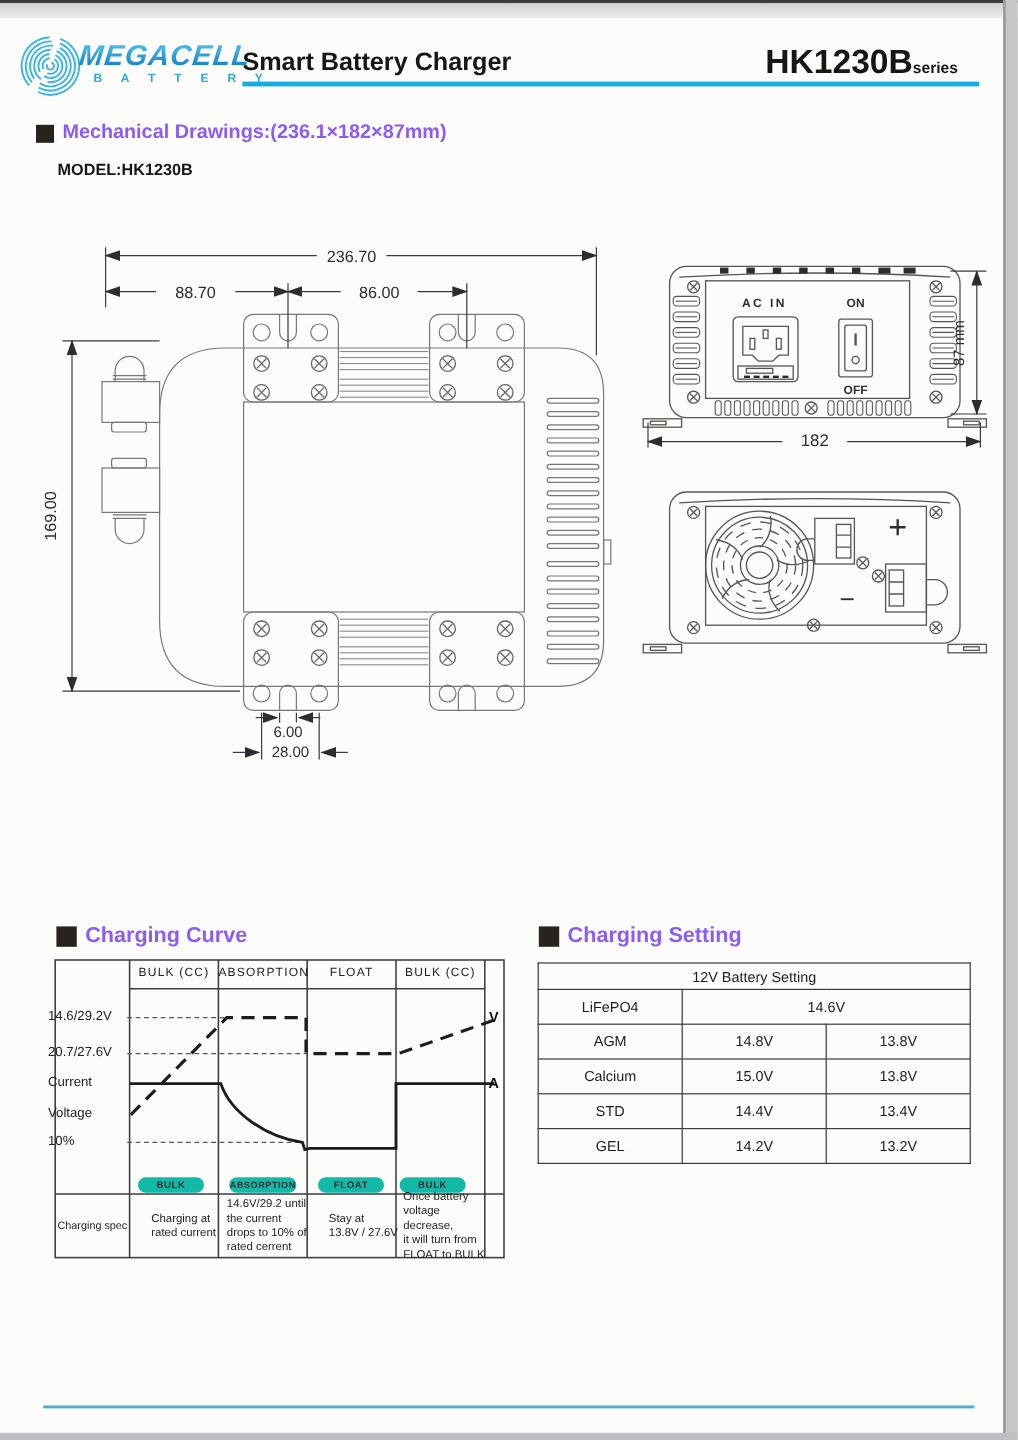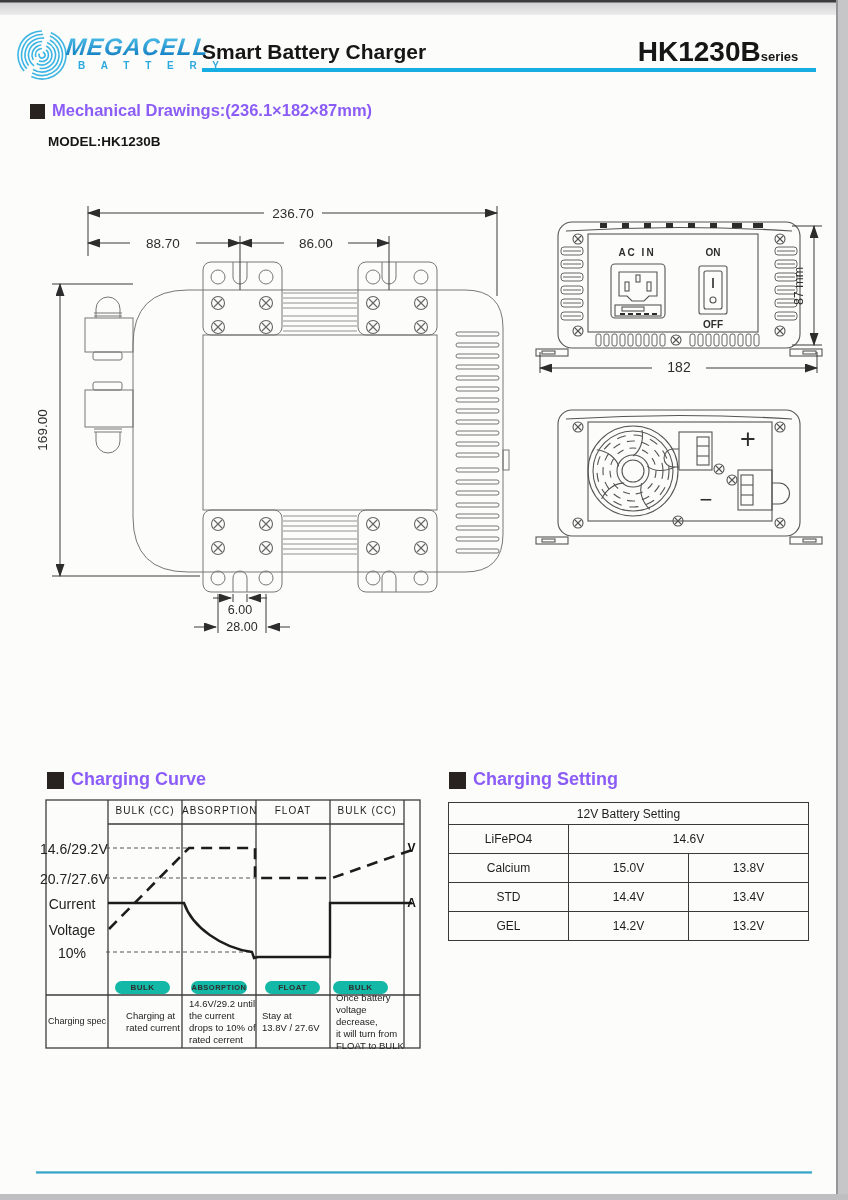--- a/index.html
+++ b/index.html
@@ -19,21 +19,21 @@
   .model-suffix{font-size:13px;font-weight:bold;}
   .header-rule{left:202px;top:68px;width:614px;height:4px;background:#16ade2;}
   
   .sec-square{width:15px;height:15px;background:#28231f;}
   .sec-title{font-weight:bold;color:#8b5cf6;}
   .mech-title{left:52px;top:101px;font-size:16.5px;}
   .model-label{left:48px;top:134px;font-size:13.5px;font-weight:bold;color:#161616;}
   .sub-title{font-size:18px;}
   
   .ph{height:16px;font-size:10px;letter-spacing:1px;color:#222;text-align:center;}
-  .ylab{width:64px;text-align:center;font-size:14px;color:#222;}
+  .ylab{width:64px;text-align:left;font-size:11px;color:#222;}
   .va{width:15px;text-align:center;font-weight:bold;font-size:12px;color:#111;}
   .pill{height:13px;line-height:13px;background:#14b8a6;border-radius:7px;text-align:center;
         font-size:8px;font-weight:bold;letter-spacing:0.5px;color:#2e2e2e;}
   .spec{font-size:9.5px;color:#222;line-height:1.25;white-space:pre-line;display:flex;align-items:center;justify-content:center;}
   .spec.left{justify-content:flex-start;text-align:left;}
   
   .set-table{border-collapse:collapse;table-layout:fixed;width:360px;background:#fcfcfb;}
   .set-table td{border:1.5px solid #3a3a3a;text-align:center;vertical-align:middle;font-size:12px;color:#1d1d1d;padding:0;}
   .pre{white-space:pre-line;}
   .footer-rule{left:36px;top:1171px;width:776px;height:3px;background:linear-gradient(#8fd0e2,#2f9fc4 55%,#bfe4ee);}
@@ -436,21 +436,21 @@
     <div class="abs pill" style="left:265px;top:981px;width:55px">FLOAT</div>
     <div class="abs pill" style="left:333px;top:981px;width:55px">BULK</div>
 
     <div class="abs spec" style="left:46px;top:997px;width:62px;height:50px;font-size:9px">Charging spec</div>
     <div class="abs spec" style="left:116px;top:997px;width:74px;height:50px">Charging at
 rated current</div>
     <div class="abs spec left" style="left:183px;top:997px;width:72px;height:50px;padding-left:6px">14.6V/29.2 until
 the current
 drops to 10% of
 rated cerrent</div>
-    <div class="abs spec left" style="left:256px;top:997px;width:74px;height:50px;padding-left:6px">Stay at
+    <div class="abs spec left" style="left:256px;top:997px;width:74px;height:50px;padding-left:18px">Stay at
 13.8V / 27.6V</div>
     <div class="abs spec left" style="left:330px;top:997px;width:74px;height:50px;padding-left:6px">Once battery
 voltage decrease,
 it will turn from
 FLOAT to BULK</div>
   </div>
 
   <div class="abs sec-square" style="left:449px;top:772px;width:17px;height:17px"></div>
   <div class="abs sec-title sub-title" style="left:473px;top:769px">Charging Setting</div>
 
@@ -460,20 +460,25 @@
         <col style="width:120px">
         <col style="width:120px">
       </colgroup>
     <tbody>
         <tr style="height:22px">
       <td colspan="3">12V Battery Setting</td>
     </tr>
     <tr style="height:29px">
       <td>LiFePO4</td>
       <td colspan="2">14.6V</td>
+    </tr>
+    <tr style="height:29px">
+      <td>AGM</td>
+      <td>14.8V</td>
+      <td>13.8V</td>
     </tr>
     <tr style="height:29px">
       <td>Calcium</td>
       <td>15.0V</td>
       <td>13.8V</td>
     </tr>
     <tr style="height:29px">
       <td>STD</td>
       <td>14.4V</td>
       <td>13.4V</td>

